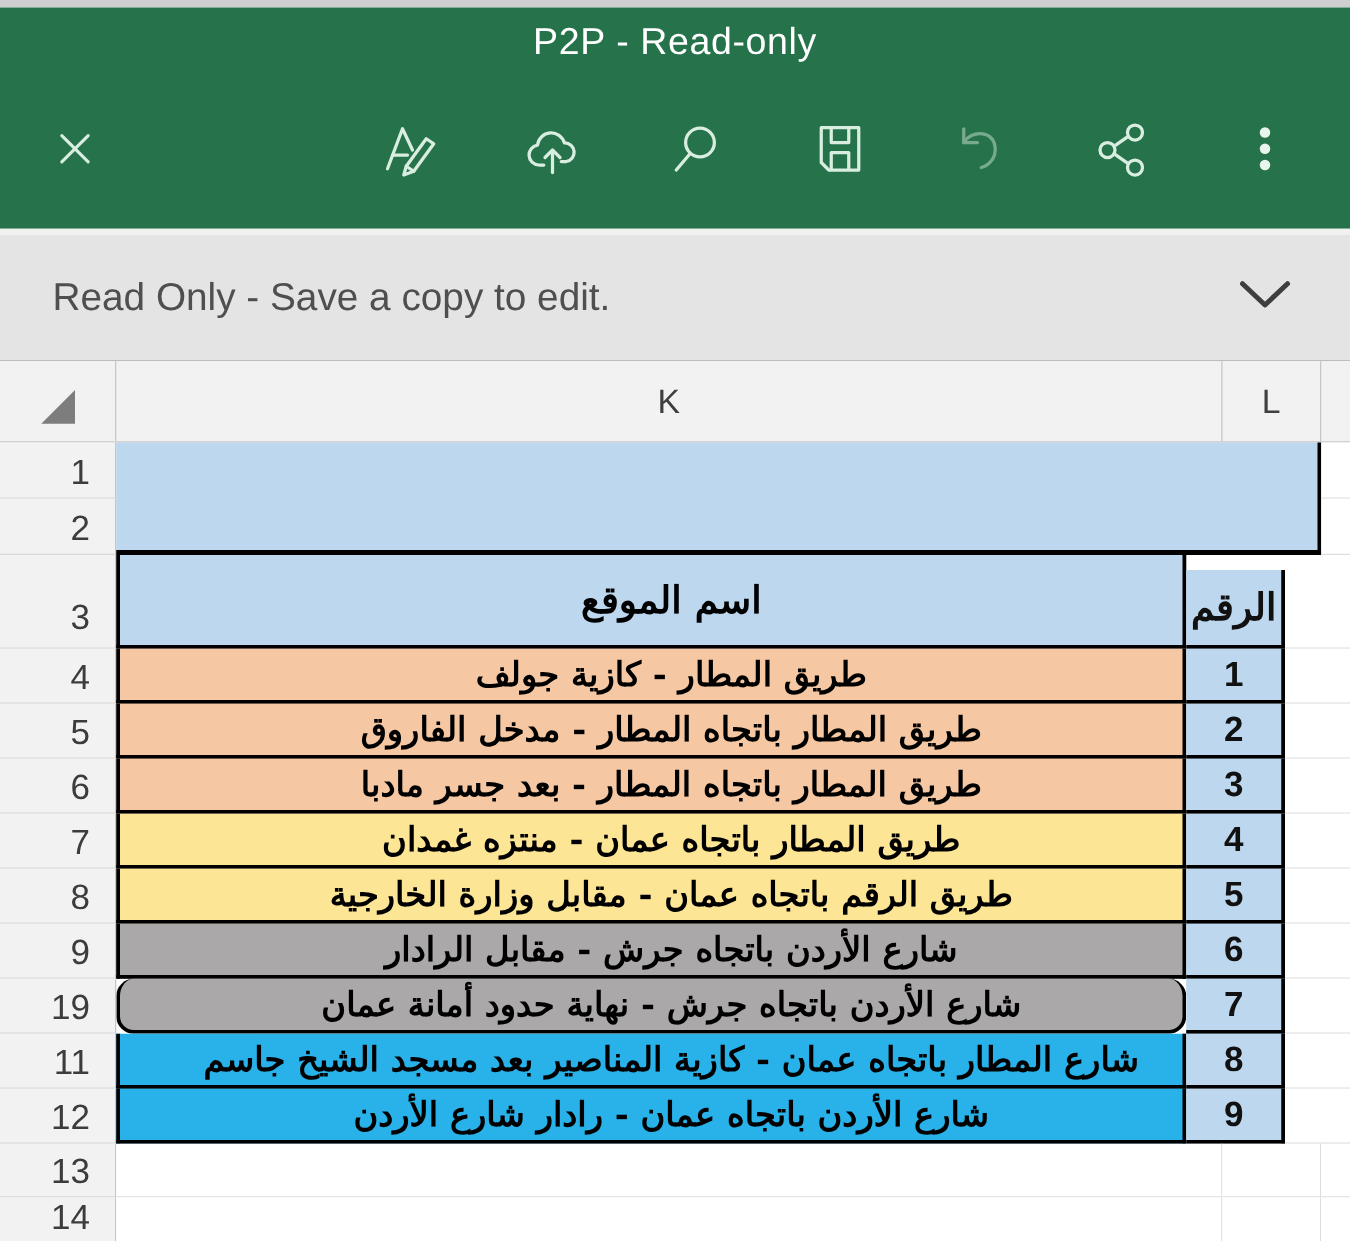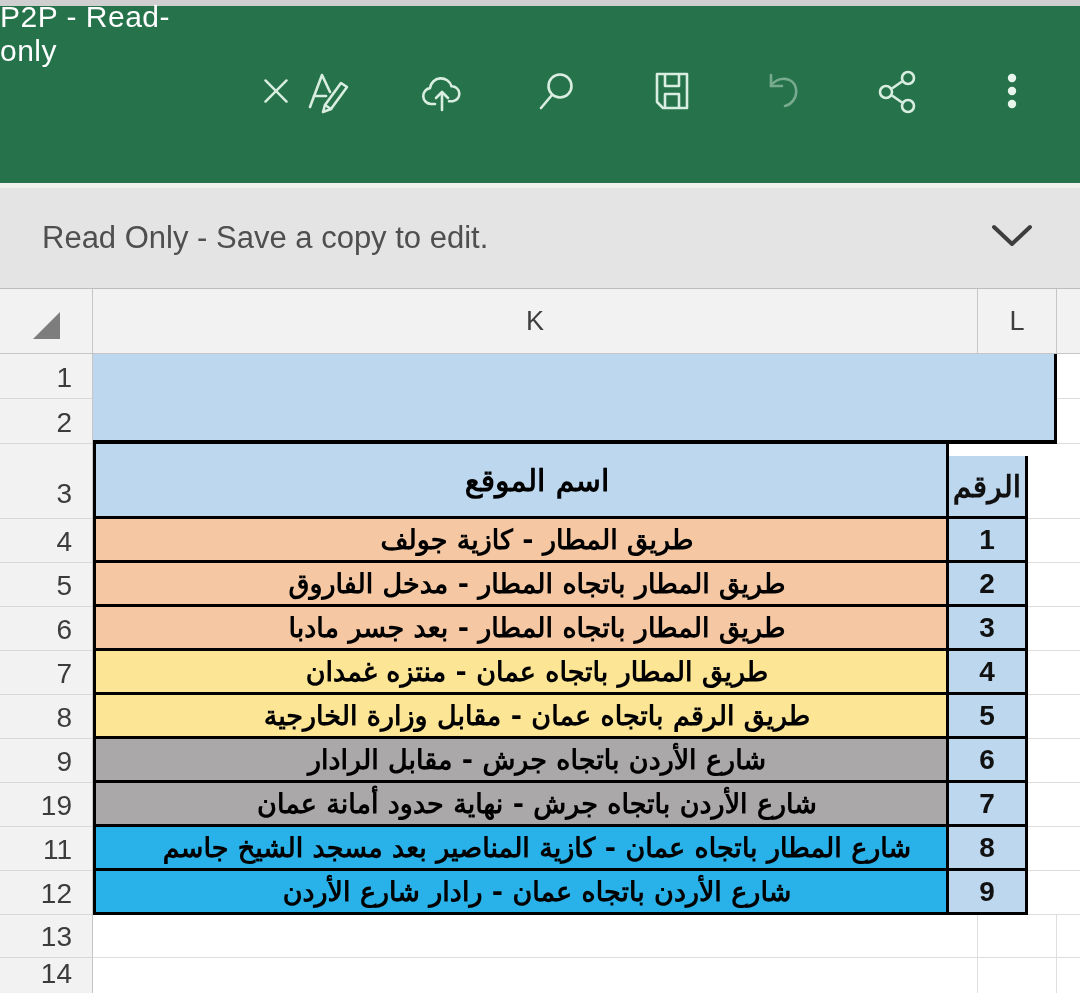--- a/index.html
+++ b/index.html
@@ -1,21 +1,21 @@
 <!DOCTYPE html>
 <html><head>
 <meta charset="utf-8">
 <style>
   * { margin:0; padding:0; box-sizing:border-box; }
   html,body { width:1080px; height:993px; overflow:hidden; background:#fff;
               font-family:"Liberation Sans", sans-serif; }
 
   
   .status-strip { height:6px; background:#cfcfcf; }
-  .appbar { height:177px; background:#26734b; display:flex; flex-direction:row; }
+  .appbar { height:177px; background:#26734b; display:flex; flex-direction:column; }
   .appbar-title { height:56px; display:flex; align-items:center; justify-content:center;
                   color:#ffffff; font-size:30px; font-weight:400; letter-spacing:.5px; }
   .toolbar { flex:1; display:flex; align-items:center; padding:0 34px 8px 34px; }
   .tb-btn { width:52px; height:52px; display:flex; align-items:center; justify-content:center; }
   .tb-spacer { flex:1; }
   .tb-group { display:flex; align-items:center; gap:62px; padding-right:8px; }
   .tb-btn svg { display:block; }
   .dim { opacity:.45; }
   .divider-strip { height:5px; background:#f1f1ef; }
 
@@ -223,21 +223,21 @@
     <div class="mcell"></div>
   </div>
   <div class="grid-row row-h44">
     <div class="gut">9</div>
     <div class="kcell" style="background: rgb(170, 168, 168);">شارع الأردن باتجاه جرش -  مقابل الرادار</div>
     <div class="lcell" style="background: rgb(189, 215, 238);">6</div>
     <div class="mcell"></div>
   </div>
   <div class="grid-row row-h44">
     <div class="gut">19</div>
-    <div class="kcell" style="background: rgb(170, 168, 168);">شارع الأردن باتجاه جرش -  نهاية حدود أمانة عمان</div>
+    <div class="kcell" style="background: rgb(170, 168, 168); border-radius: 14px;">شارع الأردن باتجاه جرش -  نهاية حدود أمانة عمان</div>
     <div class="lcell" style="background: rgb(189, 215, 238);">7</div>
     <div class="mcell"></div>
   </div>
   <div class="grid-row row-h44">
     <div class="gut">11</div>
     <div class="kcell" style="background: rgb(41, 178, 233);">شارع المطار باتجاه عمان - كازية المناصير بعد مسجد الشيخ جاسم</div>
     <div class="lcell" style="background: rgb(189, 215, 238);">8</div>
     <div class="mcell"></div>
   </div>
   <div class="grid-row row-h44">

